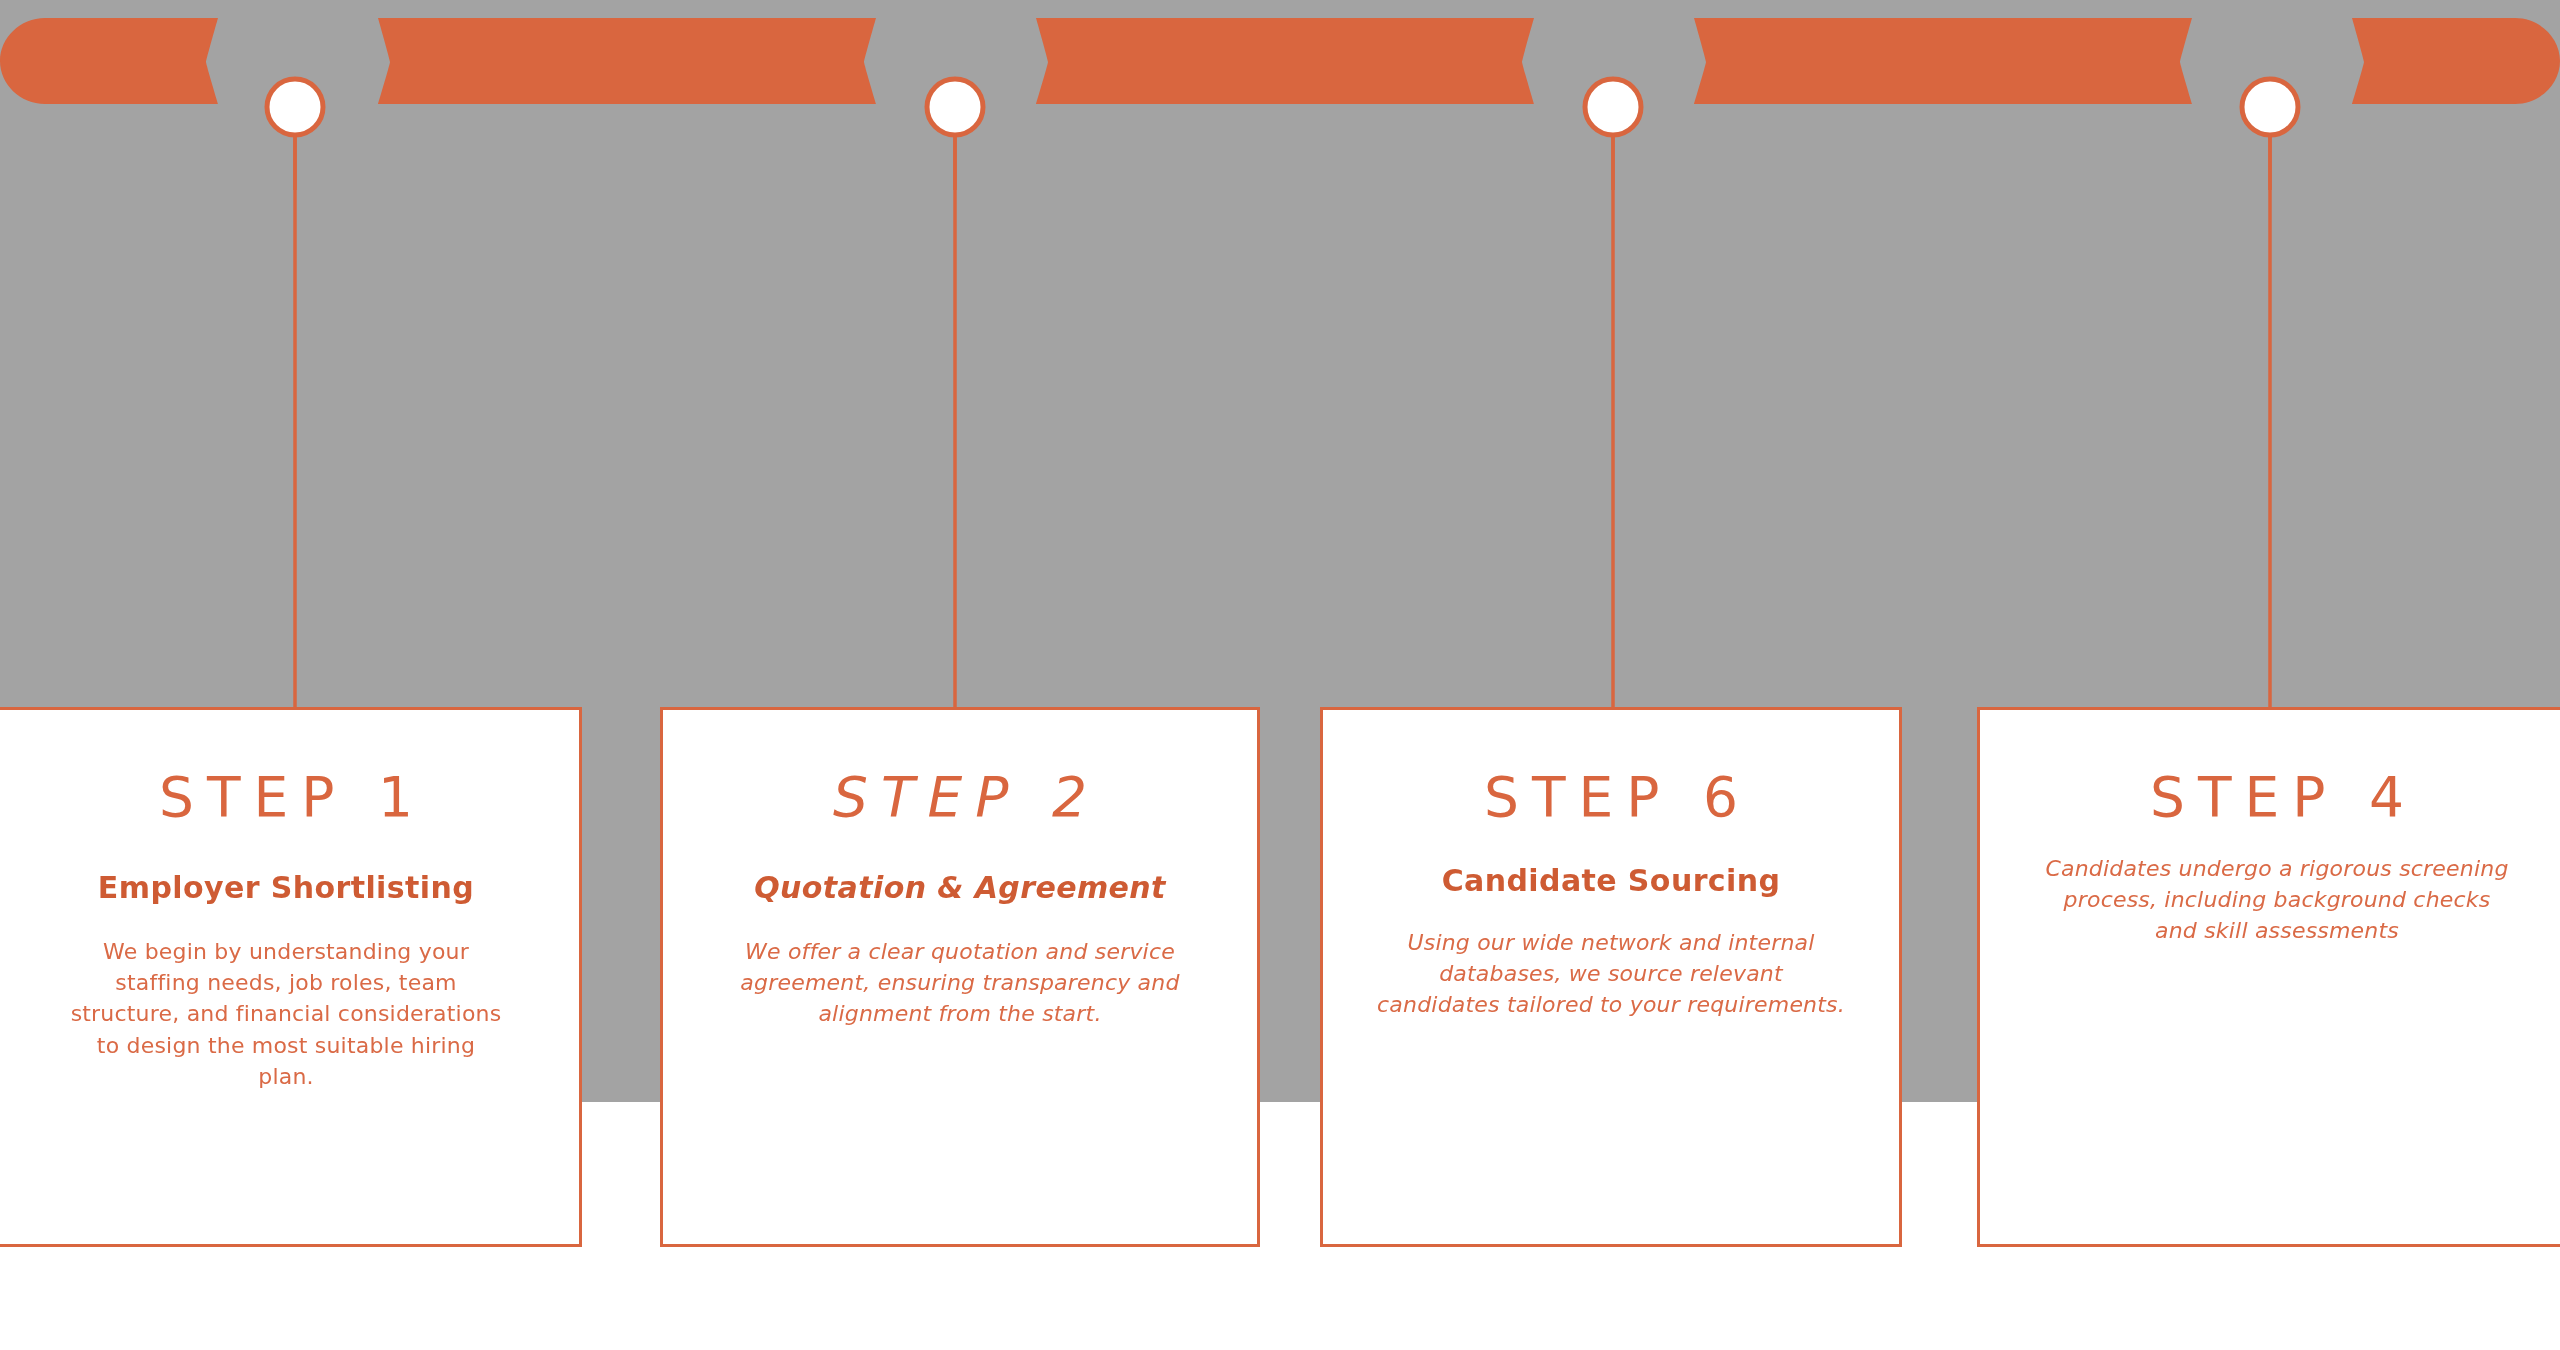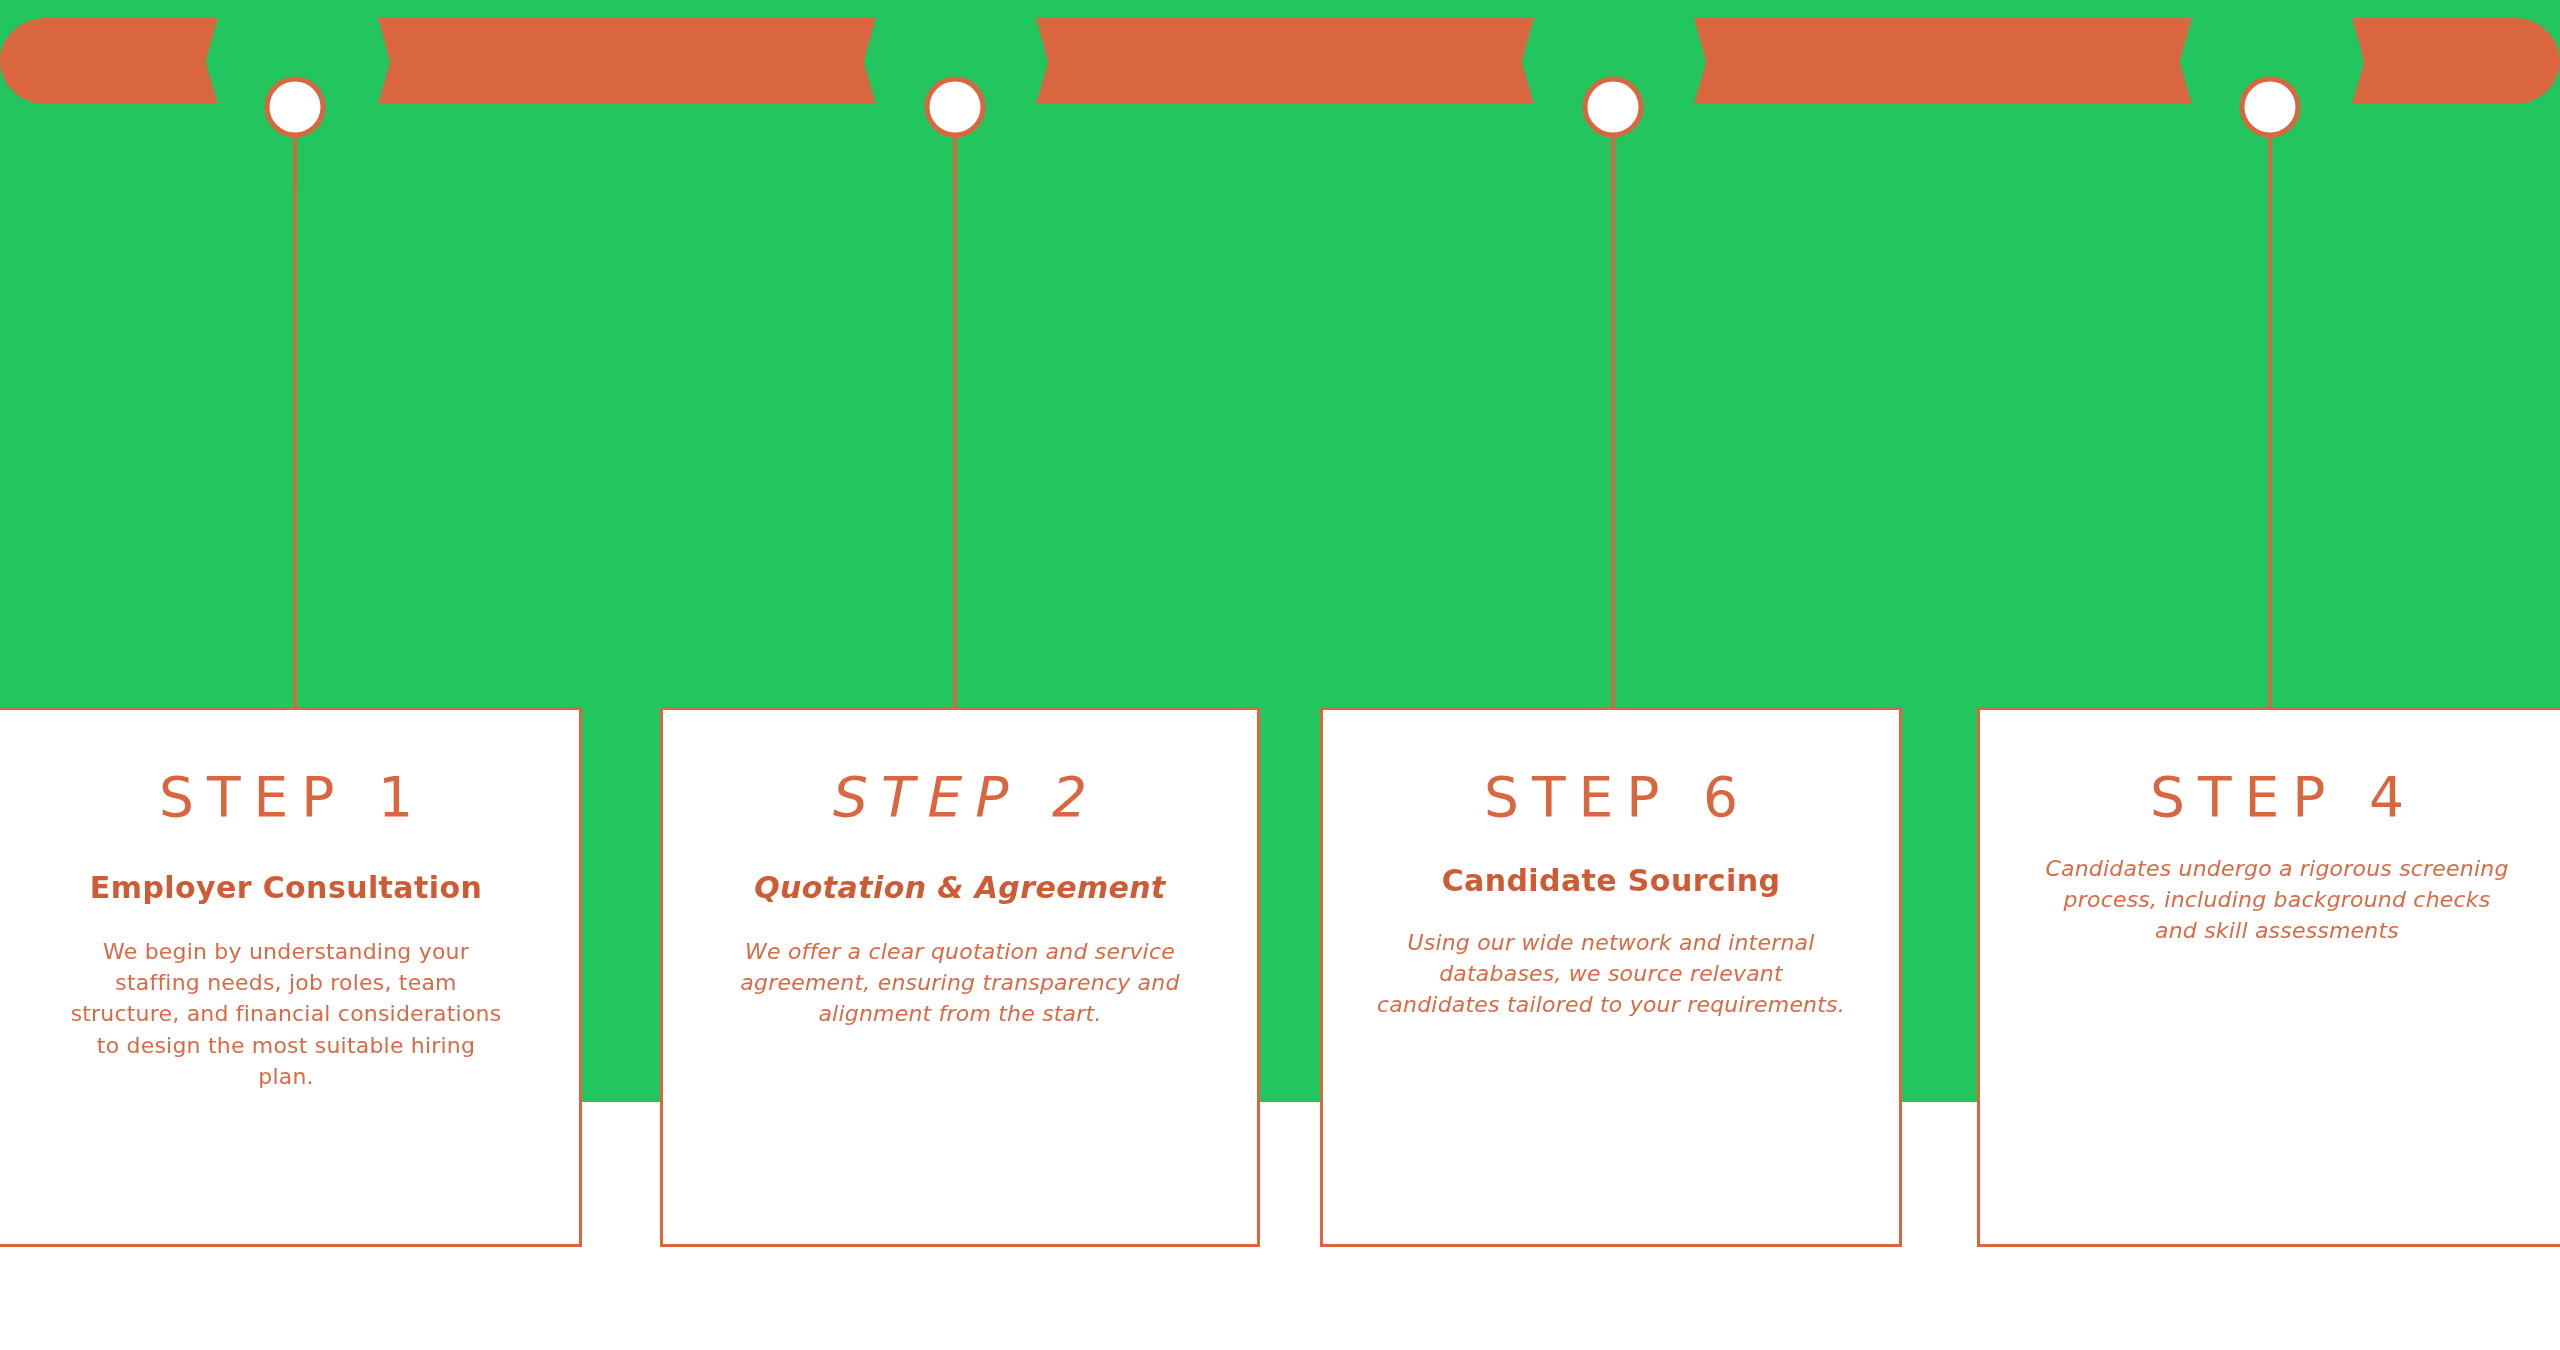--- a/index.html
+++ b/index.html
@@ -2,21 +2,21 @@
 <html><head>
 <meta charset="utf-8">
 <style>
   * { box-sizing: border-box; margin: 0; padding: 0; }
   html, body {
     width: 2560px; height: 1350px;
     background: #ffffff;
     font-family: "DejaVu Sans", sans-serif;
     overflow: hidden;
   }
-  .stage { position: relative; width: 2560px; height: 1102px; background:#22c55e; }
+  .stage { position: relative; width: 2560px; height: 1102px; background:#a3a3a3; }
 
   
   .ribbon-layer {
     position: absolute; left: 0; top: 0;
     width: 2560px; height: 190px;
     pointer-events: none;
   }
   .ribbon-layer svg { display: block; }
 
   
@@ -123,21 +123,21 @@
     <line x1="295" y1="135" x2="295" y2="709" stroke="#D9663F" stroke-width="3.5"></line>
     <line x1="955" y1="135" x2="955" y2="709" stroke="#D9663F" stroke-width="3.5"></line>
     <line x1="1613" y1="135" x2="1613" y2="709" stroke="#D9663F" stroke-width="3.5"></line>
     <line x1="2270" y1="135" x2="2270" y2="709" stroke="#D9663F" stroke-width="3.5"></line>
   </svg>
 
   <div class="steps">
 
     <div class="step step-1">
       <div class="step-num">STEP 1</div>
-      <div class="step-title">Employer Consultation</div>
+      <div class="step-title">Employer Shortlisting</div>
       <div class="step-desc">We begin by understanding your staffing needs, job roles, team structure, and financial considerations to design the most suitable hiring plan.</div>
     </div>
 
     <div class="step step-2">
       <div class="step-num">STEP 2</div>
       <div class="step-title">Quotation &amp; Agreement</div>
       <div class="step-desc">We offer a clear quotation and service agreement, ensuring transparency and alignment from the start.</div>
     </div>
 
     <div class="step step-3">

